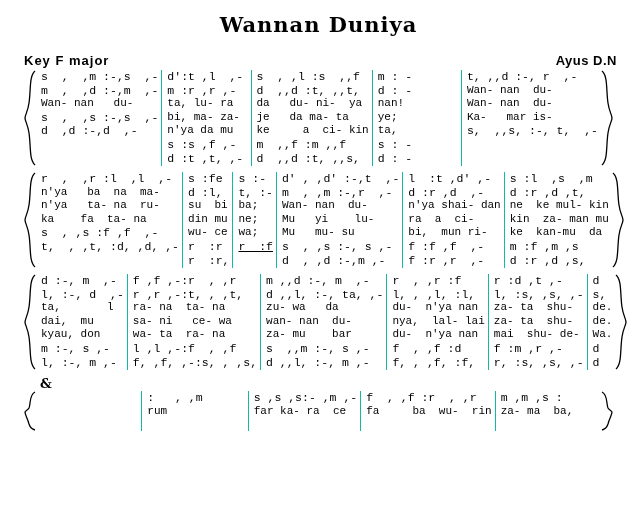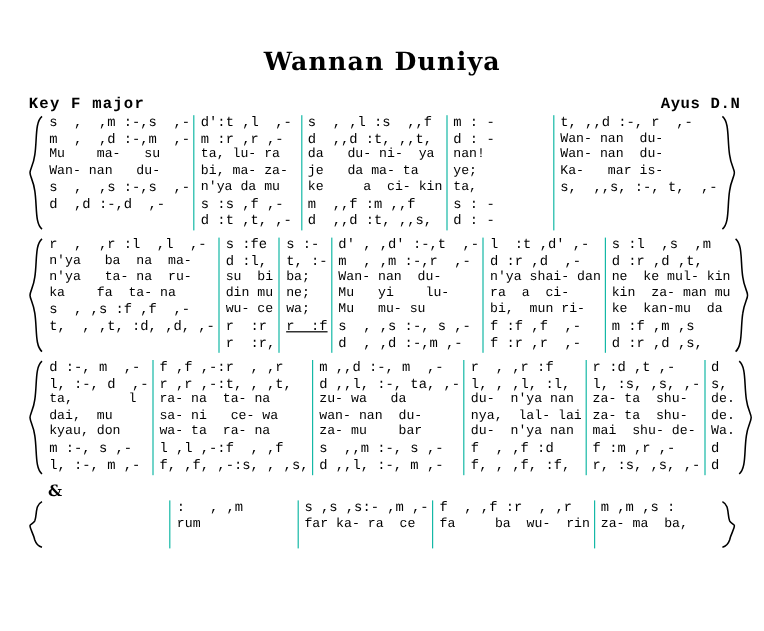--- a/index.html
+++ b/index.html
@@ -11,29 +11,29 @@
     overflow:hidden;
   }
   .page{position:relative;width:637px;height:526px;}
 
   .title{
     text-align:center;
     font-family:"DejaVu Serif", serif;
     font-size:21px;
     font-weight:bold;
     letter-spacing:1px;
-    margin-top:38px;
+    margin-top:12px;
   }
 
   .headerrow{
     display:flex;
     justify-content:space-between;
     align-items:baseline;
     margin:16px 20px 2px 24px;
-    font-family:Liberation Mono, monospace;
+    font-family:Liberation Sans, sans-serif;
     font-size:13px;
     font-weight:bold;
   }
   .key{letter-spacing:1px;}
   .ayus{letter-spacing:0.5px;}
 
   
   .system{
     position:relative;
     margin:0 24px 6px 24px;
@@ -97,21 +97,20 @@
   <div class="system">
     <div class="brace">
       <svg width="12" height="96" viewBox="0 0 12 96">
           <path d="M11 1 C5 6, 7 20, 5 33 C4 41, 1 45, 1 48 C1 51, 4 55, 5 63 C7 76, 5 90, 11 95" fill="none" stroke="#000" stroke-width="1.3"></path>
         </svg>
     </div>
     <div class="bars">
       <div class="bar">
         <div class="line">s  ,  ,m :-,s  ,-</div>
         <div class="line">m  ,  ,d :-,m  ,-</div>
-        <div class="line lyric">Mu    ma-   su</div>
         <div class="line lyric">Wan- nan   du-</div>
         <div class="line">s  ,  ,s :-,s  ,-</div>
         <div class="line">d  ,d :-,d  ,-</div>
       </div>
       <div class="bar">
         <div class="line">d':t ,l  ,-</div>
         <div class="line">m :r ,r ,-</div>
         <div class="line lyric">ta, lu- ra</div>
         <div class="line lyric">bi, ma- za-</div>
         <div class="line lyric">n'ya da mu</div>

